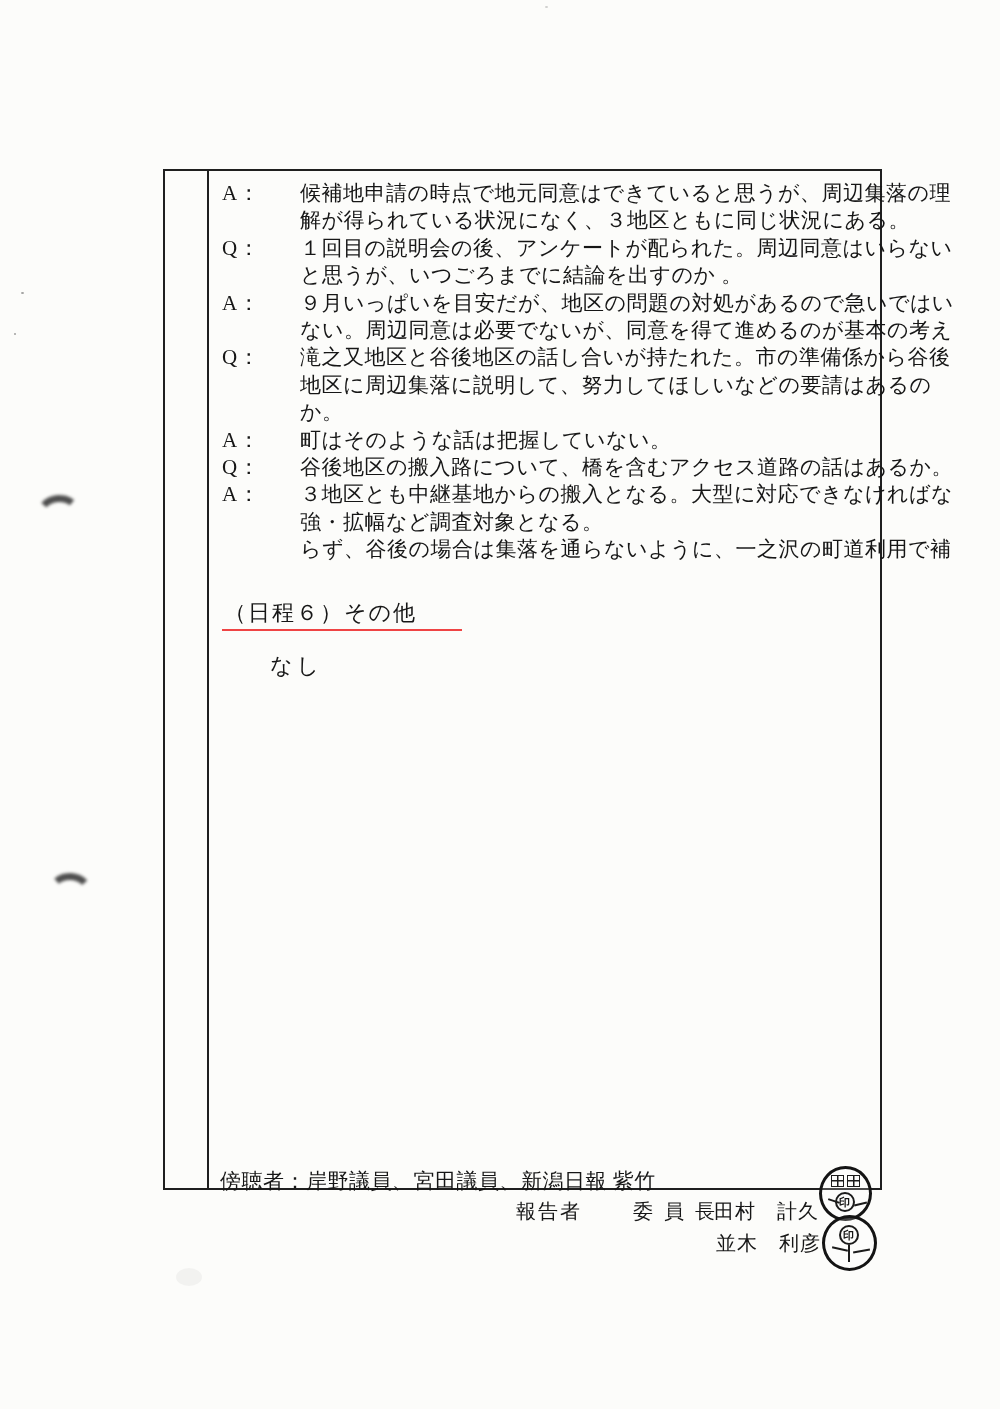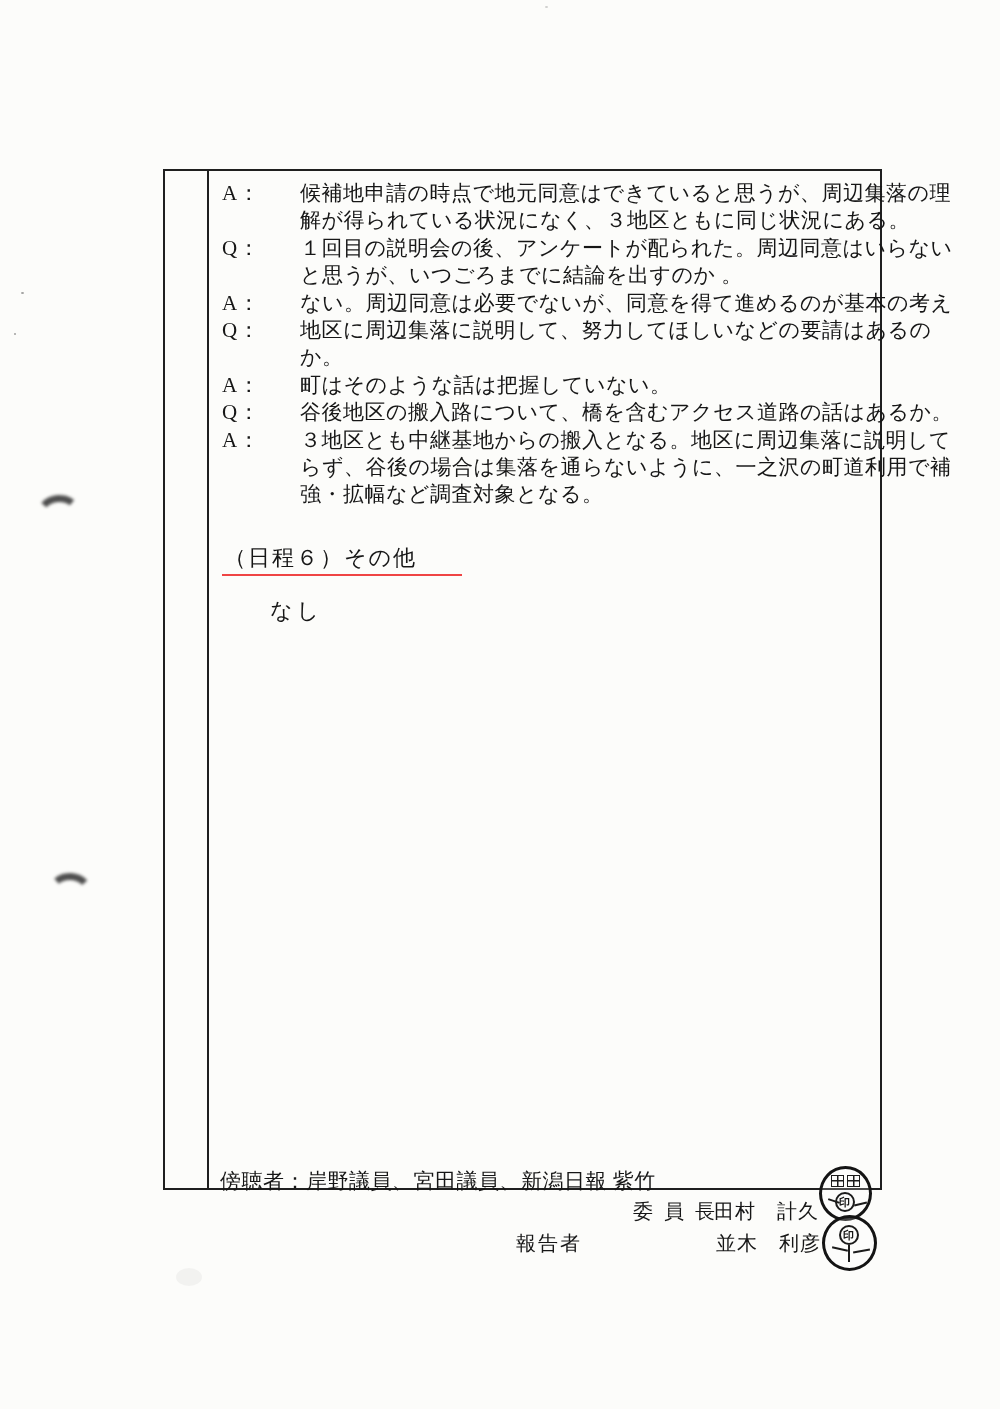--- a/index.html
+++ b/index.html
@@ -41,21 +41,21 @@
   }
   .schedule6-body{
     margin:20px 0 0 48px;font-size:22px;letter-spacing:4px;
   }
   
   .observers-line{
     position:absolute;left:9px;top:996px;
     font-size:21px;letter-spacing:.5px;white-space:nowrap;font-family:Liberation Serif, serif;
   }
   
-  .reporter-label{position:absolute;left:516px;top:1198px;font-size:20px;letter-spacing:2px;margin-top:32px;}
+  .reporter-label{position:absolute;left:516px;top:1198px;font-size:20px;letter-spacing:2px;}
   .reporter-role {position:absolute;left:601px;top:1198px;font-size:20px;letter-spacing:3px;margin-left:32px;}
   .reporter-name1{position:absolute;left:714px;top:1198px;font-size:20px;letter-spacing:1px;}
   .reporter-name2{position:absolute;left:716px;top:1230px;font-size:20px;letter-spacing:1px;}
   
   .seal{
     position:absolute;border:3px solid #141414;border-radius:50%;
     box-sizing:border-box;background:rgba(255,255,255,.2);
   }
   .seal-1{left:819px;top:1166px;width:53px;height:55px;}
   .seal-2{left:822px;top:1215px;width:55px;height:56px;}
@@ -121,27 +121,29 @@
         <span class="qa-label">Q：</span>
         <div class="qa-text">
           <div class="qa-line">１回目の説明会の後、アンケートが配られた。周辺同意はいらない</div>
           <div class="qa-line">と思うが、いつごろまでに結論を出すのか 。</div>
         </div>
       </div>
 
       <div class="qa-item">
         <span class="qa-label">A：</span>
         <div class="qa-text">
+          <div class="qa-line">９月いっぱいを目安だが、地区の問題の対処があるので急いではい</div>
           <div class="qa-line">ない。周辺同意は必要でないが、同意を得て進めるのが基本の考え</div>
         </div>
       </div>
 
       <div class="qa-item">
         <span class="qa-label">Q：</span>
         <div class="qa-text">
+          <div class="qa-line">滝之又地区と谷後地区の話し合いが持たれた。市の準備係から谷後</div>
           <div class="qa-line">地区に周辺集落に説明して、努力してほしいなどの要請はあるの</div>
           <div class="qa-line">か。</div>
         </div>
       </div>
 
       <div class="qa-item">
         <span class="qa-label">A：</span>
         <div class="qa-text">
           <div class="qa-line">町はそのような話は把握していない。</div>
         </div>
@@ -150,23 +152,23 @@
       <div class="qa-item">
         <span class="qa-label">Q：</span>
         <div class="qa-text">
           <div class="qa-line">谷後地区の搬入路について、橋を含むアクセス道路の話はあるか。</div>
         </div>
       </div>
 
       <div class="qa-item">
         <span class="qa-label">A：</span>
         <div class="qa-text">
-          <div class="qa-line">３地区とも中継基地からの搬入となる。地区に周辺集落に説明して</div>
+          <div class="qa-line">３地区とも中継基地からの搬入となる。大型に対応できなければな</div>
+          <div class="qa-line">強・拡幅など調査対象となる。</div>
           <div class="qa-line">らず、谷後の場合は集落を通らないように、一之沢の町道利用で補</div>
-          <div class="qa-line">強・拡幅など調査対象となる。</div>
         </div>
       </div>
 
       <div class="schedule6">
         <div class="schedule6-heading">（日程６）その他</div>
         <div class="schedule6-body">なし</div>
       </div>
 
     </div>
 

